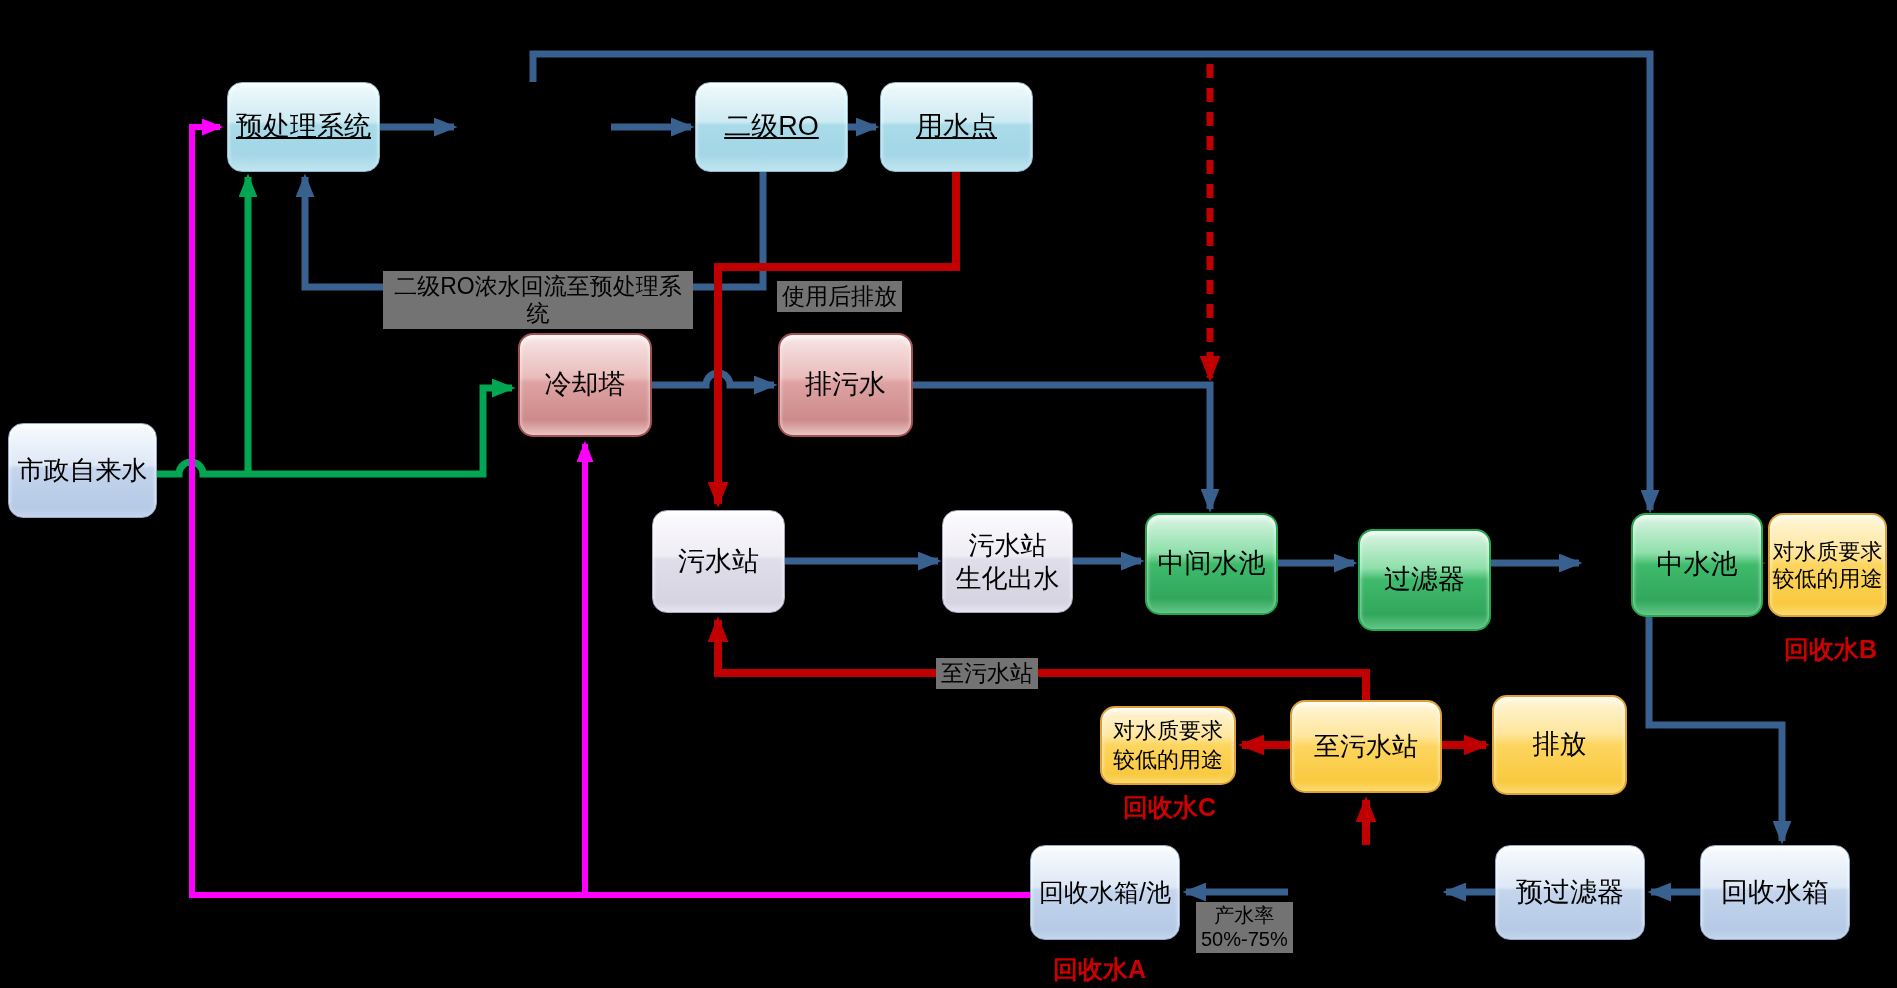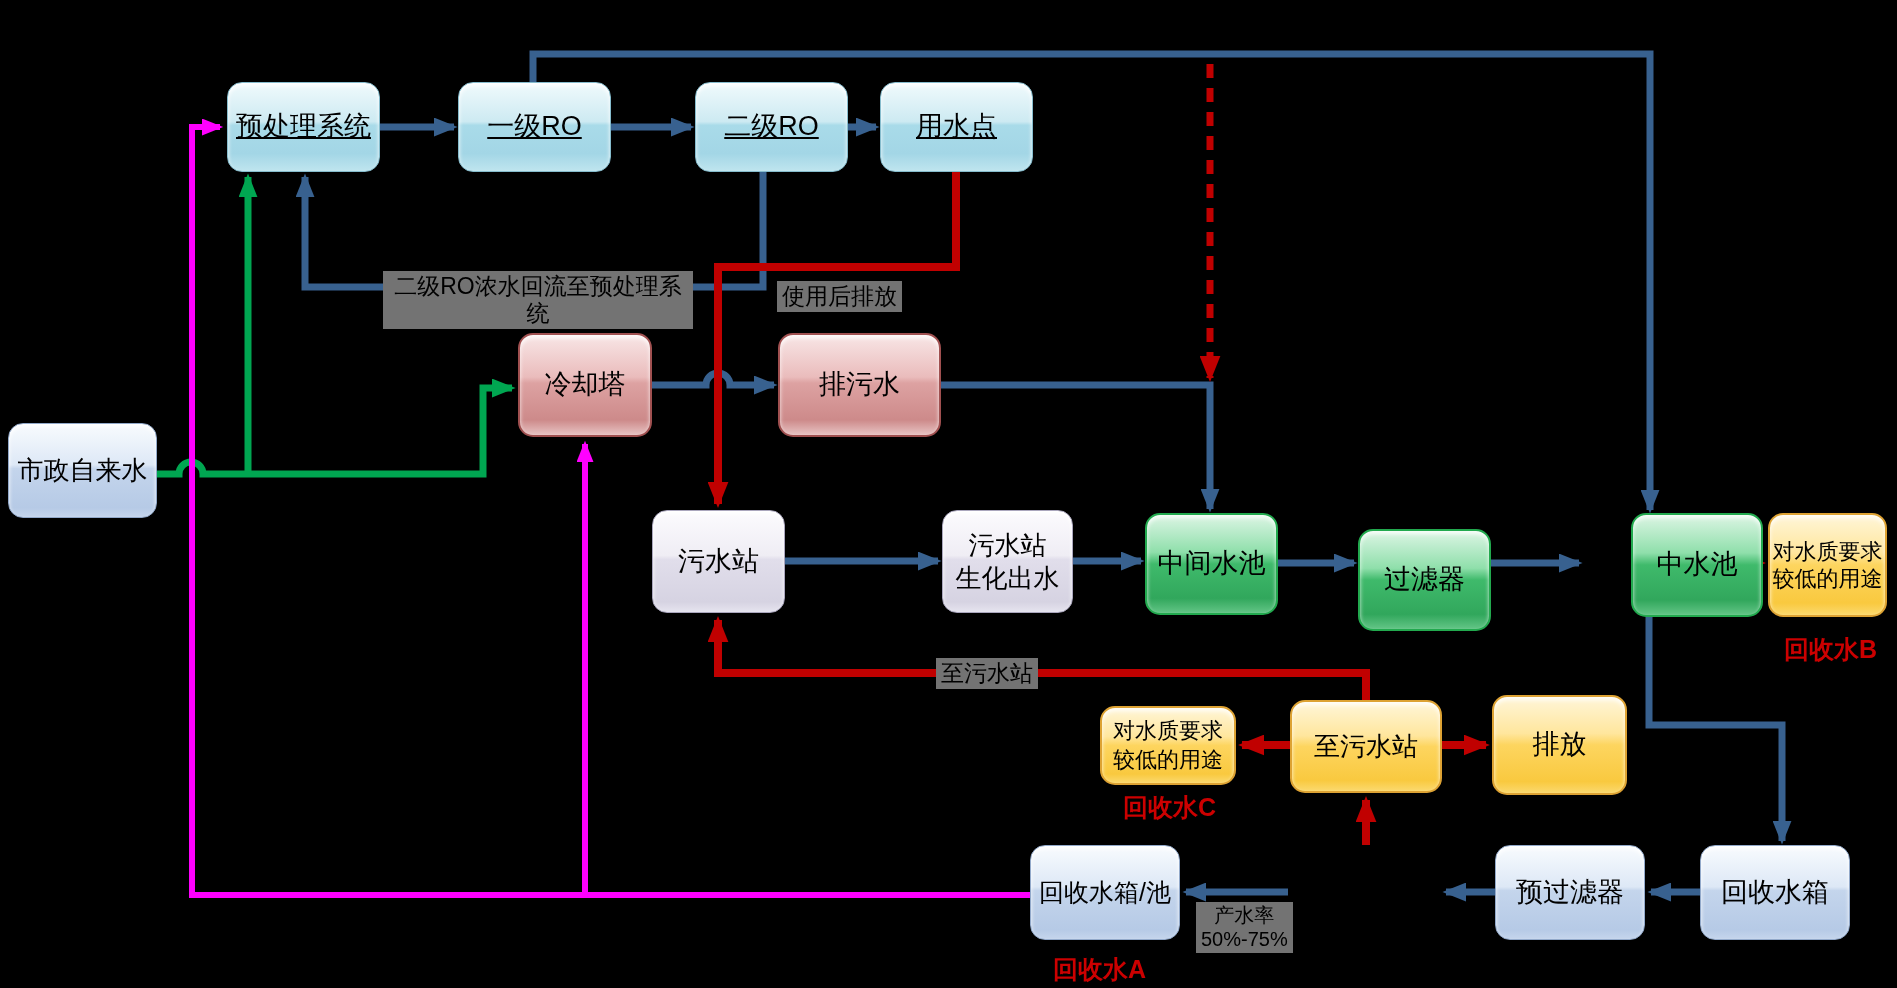--- a/index.html
+++ b/index.html
@@ -109,28 +109,27 @@
     <path class="ln red" d="M1366,845 V800" marker-end="url(#ar)"></path>
 
     <path class="ln green" d="M157,474 H179 a12 12 0 0 1 24 0 H483 V388 H512" marker-end="url(#ag)"></path>
     <path class="ln green" d="M248,474 V177" marker-end="url(#ag)"></path>
 
     <path class="ln magenta" d="M1030,895 H192 V127 H220" marker-end="url(#am)"></path>
     <path class="ln magenta" d="M585,895 V444" marker-end="url(#am)"></path>
   </svg>
 
   <div class="node cyan" style="left:227px;top:82px;width:153px;height:90px;">预处理系统</div>
-  <div class="node cyan" style="left:458px;top:82px;width:153px;height:90px;">一级RO</div>
   <div class="node cyan" style="left:695px;top:82px;width:153px;height:90px;">二级RO</div>
   <div class="node cyan" style="left:880px;top:82px;width:153px;height:90px;">用水点</div>
 
   <div class="node steel" style="left:8px;top:423px;width:149px;height:95px;font-size:26px;">市政自来水</div>
 
   <div class="node rose" style="left:518px;top:333px;width:134px;height:104px;">冷却塔</div>
-  <div class="node rose" style="left:778px;top:333px;width:163px;height:104px;">排污水</div>
+  <div class="node rose" style="left:778px;top:333px;width:135px;height:104px;">排污水</div>
 
   <div class="node lavender" style="left:652px;top:510px;width:133px;height:103px;">污水站</div>
   <div class="node lavender" style="left:942px;top:510px;width:131px;height:103px;font-size:26px;">污水站
 生化出水</div>
 
   <div class="node green" style="left:1145px;top:513px;width:133px;height:102px;">中间水池</div>
   <div class="node green" style="left:1358px;top:513px;width:133px;height:102px;margin-top:16px;">过滤器</div>
   <div class="node green" style="left:1583px;top:513px;width:132px;height:104px;margin-left:48px;">中水池</div>
 
   <div class="node amber" style="left:1768px;top:513px;width:119px;height:104px;font-size:22px;">对水质要求

